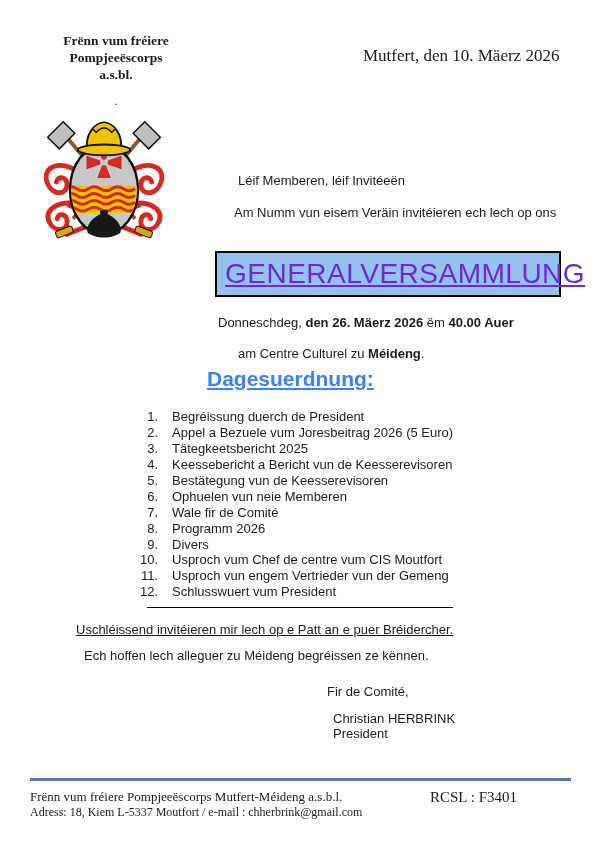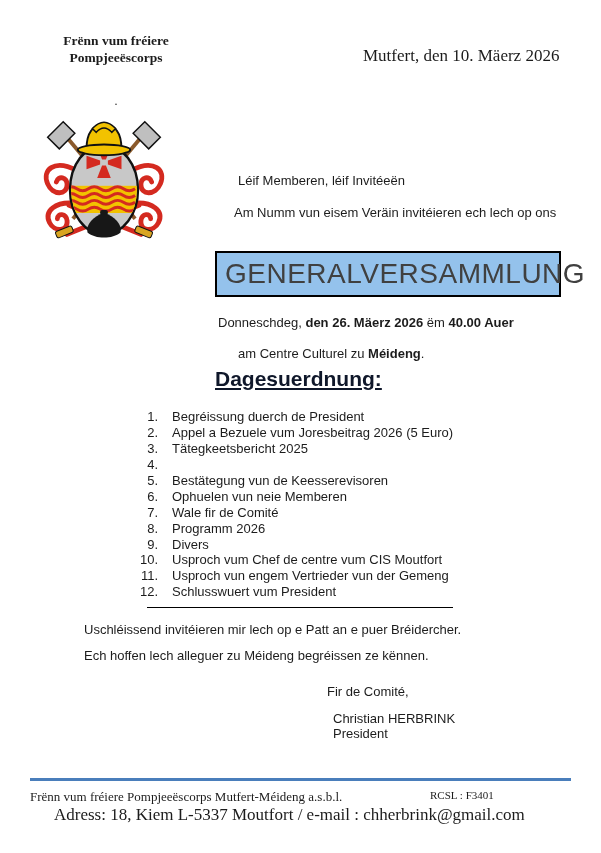--- a/index.html
+++ b/index.html
@@ -29,40 +29,41 @@
   .when-line{left:218px;top:315px;}
   .where-line{left:238px;top:346px;}
   .agenda-heading{
     left:207px;top:367px;font-size:21px;font-weight:bold;
     text-decoration:underline;
   }
   .agenda{left:130px;top:409px;}
   .agenda .row{display:flex;height:15.95px;font-size:13px;line-height:15.95px;}
   .agenda .num{width:28px;text-align:right;margin-right:14px;flex:0 0 auto;}
   .agenda-rule{left:147px;top:607px;width:306px;height:0;border-top:1.5px solid #000;}
-  .closing1{left:84px;top:622px;}
+  .closing1{left:76px;top:622px;text-decoration:underline;}
   .closing2{left:84px;top:648px;}
   .sig-for{left:327px;top:684px;text-align:right;}
   .sig-name{left:333px;top:711px;}
   .sig-title{left:333px;top:726px;}
   
   .footer-rule{left:30px;top:778px;width:541px;height:3px;}
   .footer-l1{left:30px;top:789px;font-size:13px;}
-  .footer-rcsl{left:430px;top:789px;font-size:11px;}
-  .footer-l2{left:30px;top:805px;font-size:17px;margin-left:24px;}
+  .footer-rcsl{left:430px;top:789px;font-size:15px;}
+  .footer-l2{left:30px;top:805px;font-size:12px;}
   b{font-weight:bold;}
 </style>
 </head>
 <body>
 
 <div class="page">
 
   <div class="abs serif org-block">
     <div>Frënn vum fréiere</div>
     <div>Pompjeeëscorps</div>
+    <div>a.s.bl.</div>
   </div>
   <div class="abs serif org-dot">.</div>
   <div class="abs serif letter-date">Mutfert, den 10. Mäerz 2026</div>
 
   <svg class="abs logo" width="136" height="138" viewBox="0 0 140 142">
 
     <line x1="30" y1="26" x2="102" y2="112" stroke="#8B5A2B" stroke-width="4"></line>
     <line x1="110" y1="26" x2="38" y2="112" stroke="#8B5A2B" stroke-width="4"></line>
 
     <path d="M12,28 L28,12 L40,24 L24,40 Z" fill="#BFBFBF" stroke="#111" stroke-width="1.5"></path>
@@ -108,48 +109,49 @@
     <rect x="66" y="103" width="8" height="5" rx="2" fill="#171717"></rect>
 
     <path d="M52,40 Q52,16 70,14 Q88,16 88,40 Z" fill="#F2C200" stroke="#111" stroke-width="2"></path>
     <path d="M58,19 Q70,6 82,19 L78,23 Q70,14 62,23 Z" fill="#F2C200" stroke="#111" stroke-width="1.5"></path>
     <ellipse cx="70" cy="41" rx="27" ry="5.5" fill="#F2C200" stroke="#111" stroke-width="2"></ellipse>
   </svg>
 
   <div class="abs bodytext salutation">Léif Memberen, léif Invitéeën</div>
   <div class="abs bodytext intro">Am Numm vun eisem Veräin invitéieren ech lech op ons</div>
 
-  <div class="abs title-banner" id="titleBanner" style="background: rgb(148, 194, 236); color: #404040; border-color: rgb(0, 0, 0);">
+  <div class="abs title-banner" id="titleBanner" style="background: rgb(148, 194, 236); color: #6d28d9; border-color: rgb(0, 0, 0); text-decoration: underline;">
     <span>GENERALVERSAMMLUNG</span>
   </div>
 
   <div class="abs bodytext when-line">
     <span>Donneschdeg, </span><b>den 26. Mäerz 2026</b><span> ëm </span><b>40.00 Auer</b>
   </div>
   <div class="abs bodytext where-line">
     <span>am Centre Culturel zu </span><b>Méideng</b><span>.</span>
   </div>
 
-  <div class="abs agenda-heading" id="agendaHeading" style="color: #0f172a; margin-left: 8px;">Dagesuerdnung:</div>
+  <div class="abs agenda-heading" id="agendaHeading" style="color: #3b82f6;">Dagesuerdnung:</div>
 
   <div class="abs agenda">
     <div class="row">
         <span class="num">1.</span>
         <span>Begréissung duerch de President</span>
       </div>
     <div class="row">
         <span class="num">2.</span>
         <span>Appel a Bezuele vum Joresbeitrag 2026 (5 Euro)</span>
       </div>
     <div class="row">
         <span class="num">3.</span>
         <span>Tätegkeetsbericht 2025</span>
       </div>
     <div class="row">
         <span class="num">4.</span>
+        <span>Keessebericht a Bericht vun de Keesserevisoren</span>
       </div>
     <div class="row">
         <span class="num">5.</span>
         <span>Bestätegung vun de Keesserevisoren</span>
       </div>
     <div class="row">
         <span class="num">6.</span>
         <span>Ophuelen vun neie Memberen</span>
       </div>
     <div class="row">

